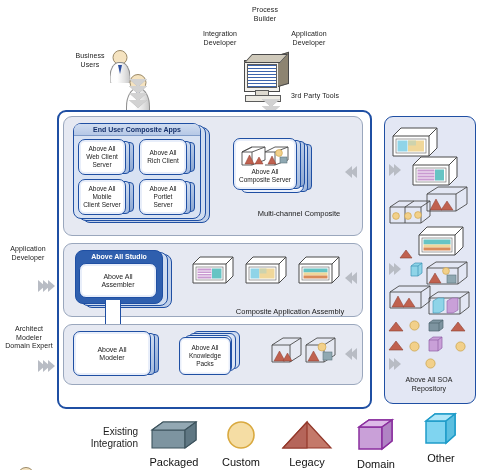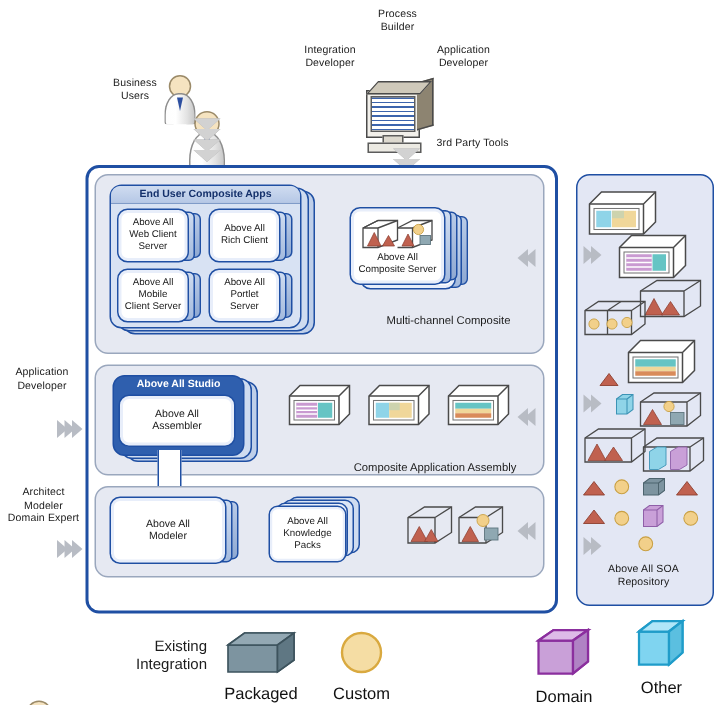--- a/index.html
+++ b/index.html
@@ -580,20 +580,27 @@
       <div class="cap">Packaged</div>
     </div>
 
     <div class="leg-item" style="left:210px;top:8px;width:62px;">
       <svg width="32" height="30" viewBox="0 0 32 30">
         <circle cx="16" cy="15" r="13" fill="#f5dda4" stroke="#d9a93f" stroke-width="1.6"></circle>
       </svg>
       <div class="cap">Custom</div>
     </div>
 
+    <div class="leg-item" style="left:272px;top:8px;width:70px;">
+      <svg width="52" height="30" viewBox="0 0 52 30">
+        <path d="M2 28 L26 2 L50 28 Z" fill="#c4796a" stroke="#93382a" stroke-width="1.2"></path>
+        <path d="M2 28 L26 2 L26 28 Z" fill="#b5655a" stroke="#93382a" stroke-width="1.2"></path>
+      </svg>
+      <div class="cap">Legacy</div>
+    </div>
 
     <div class="leg-item" style="left:345px;top:6px;width:62px;">
       <svg width="38" height="34" viewBox="0 0 38 34">
         <path d="M2 9 L12 2 L35 2 L35 23 L25 31 L2 31 Z" fill="#c9a0d8" stroke="#8b2f9e" stroke-width="1.5"></path>
         <path d="M2 9 L25 9 L25 31" fill="none" stroke="#8b2f9e" stroke-width="1.5"></path>
         <path d="M25 9 L35 2" fill="none" stroke="#8b2f9e" stroke-width="1.5"></path>
         <path d="M2 9 L12 2 L35 2 L25 9 Z" fill="#ddbbe8" stroke="#8b2f9e" stroke-width="1.5"></path>
         <path d="M25 9 L35 2 L35 23 L25 31 Z" fill="#b083c4" stroke="#8b2f9e" stroke-width="1.5"></path>
       </svg>
       <div class="cap">Domain</div>

